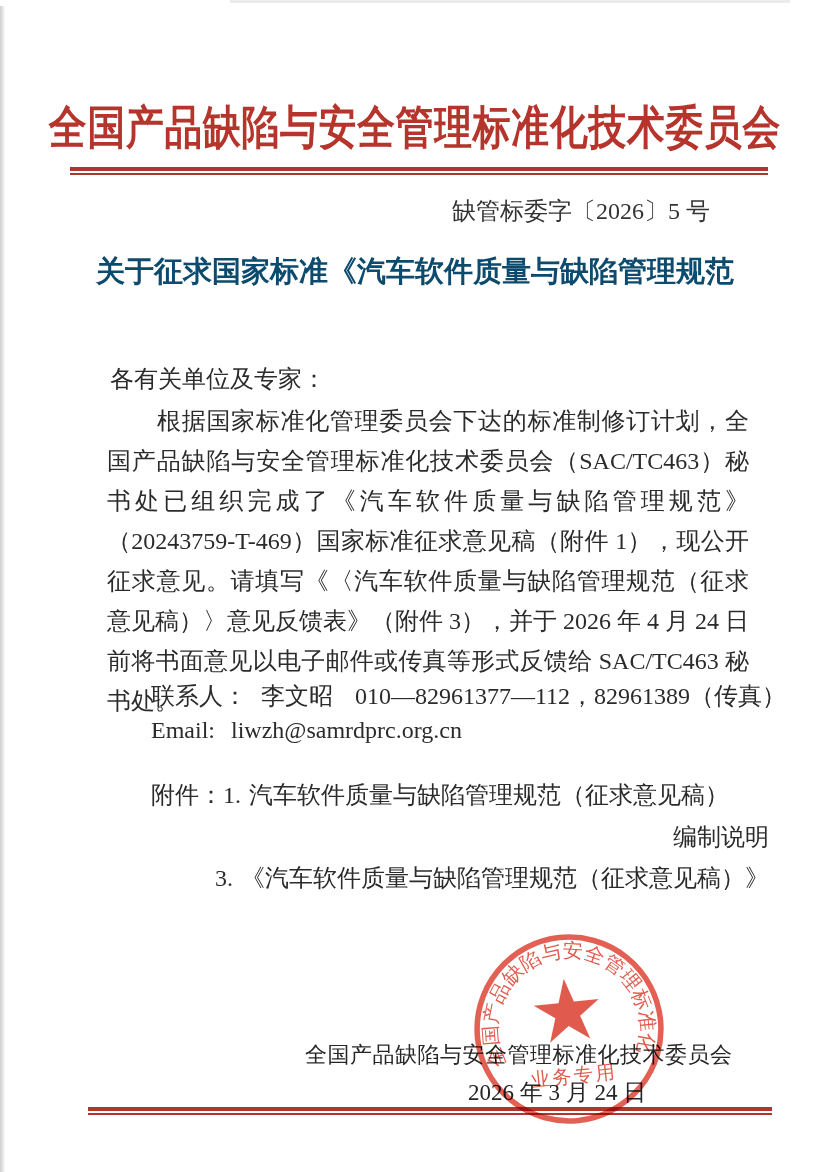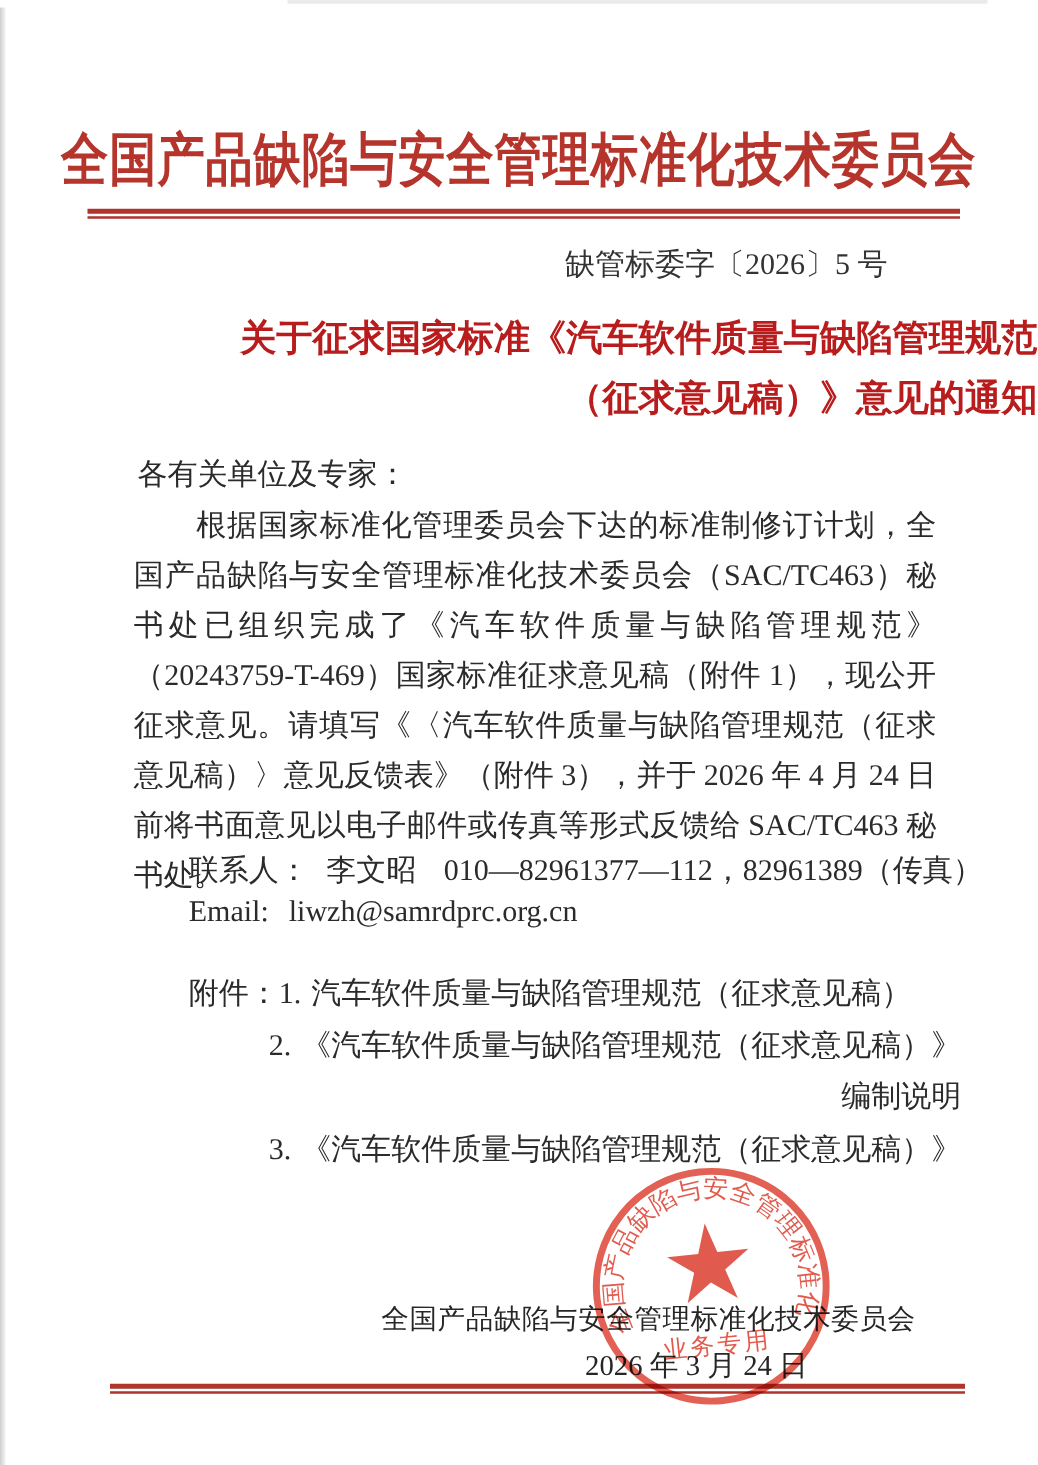--- a/index.html
+++ b/index.html
@@ -20,21 +20,21 @@
     color:#b5352c;
   }
   .rule{box-sizing:border-box;position:absolute;height:8px;
     border-top:4px solid #b0352c;border-bottom:2px solid #b0352c;}
   .rule-top{left:70px;top:167px;width:698px;}
   .rule-bottom{left:88px;top:1107px;width:684px;}
 
   .doc-number{position:absolute;left:452px;top:195px;font-size:24px;color:#333;}
 
   .notice-title{position:absolute;top:247px;left:0;width:100%;
-    text-align:right;font-weight:bold;font-size:29px;line-height:48px;color:#b91c1c;}
+    text-align:center;font-weight:bold;font-size:29px;line-height:48px;color:#0c4a6e;}
 
   .salutation{position:absolute;left:110px;top:363px;font-size:24px;}
   .body-para{
     position:absolute;left:107px;top:401px;width:642px;
     font-size:24px;line-height:40px;text-align:justify;text-indent:50px;
   }
   .contact-line{position:absolute;left:151px;top:680px;font-size:24px;white-space:nowrap;}
   .contact-line .gap-sm{display:inline-block;width:14px;}
   .contact-line .gap-md{display:inline-block;width:22px;}
   .email-line{position:absolute;left:151px;top:717px;font-size:24px;white-space:nowrap;}
@@ -61,41 +61,37 @@
 <div class="scan-edge-top"></div>
 
 <div class="header-title">全国产品缺陷与安全管理标准化技术委员会</div>
 
 <div class="rule rule-top"></div>
 
 <div class="doc-number">缺管标委字〔2026〕5 号</div>
 
 <div class="notice-title">
   <div>关于征求国家标准《汽车软件质量与缺陷管理规范</div>
-  <div>（征求意见稿）》意见的通知</div>
 </div>
 
 <div class="salutation">各有关单位及专家：</div>
 
 <div class="body-para">根据国家标准化管理委员会下达的标准制修订计划，全国产品缺陷与安全管理标准化技术委员会（SAC/TC463）秘书处已组织完成了《汽车软件质量与缺陷管理规范》（20243759-T-469）国家标准征求意见稿（附件 1），现公开征求意见。请填写《〈汽车软件质量与缺陷管理规范（征求意见稿）〉意见反馈表》（附件 3），并于 2026 年 4 月 24 日前将书面意见以电子邮件或传真等形式反馈给 SAC/TC463 秘书处。</div>
 
 <div class="contact-line">
   <span>联系人：</span><span class="gap-sm"></span><span>李文昭</span><span class="gap-md"></span><span>010—82961377—112，82961389（传真）</span>
 </div>
 
 <div class="email-line">
   <span>Email:</span><span class="gap-sm"></span><span>liwzh@samrdprc.org.cn</span>
 </div>
 
 <div class="attachments">
   <div class="att-line">
     <span>附件：</span><span class="att-num">1.</span><span>汽车软件质量与缺陷管理规范（征求意见稿）</span>
-  </div>
-  <div class="att-line att-cont">
-    <span class="att-num">2.</span><span>《汽车软件质量与缺陷管理规范（征求意见稿）》</span>
   </div>
   <div class="att-line att-cont2">编制说明</div>
   <div class="att-line att-cont">
     <span class="att-num">3.</span><span>《汽车软件质量与缺陷管理规范（征求意见稿）》</span>
   </div>
 </div>
 
 <div class="signature-org">全国产品缺陷与安全管理标准化技术委员会</div>
 <div class="signature-date">2026 年 3 月 24 日</div>
 

